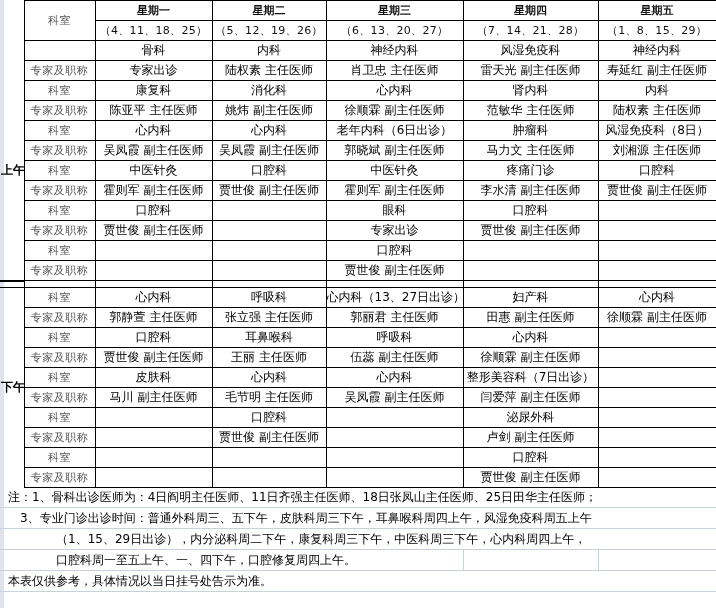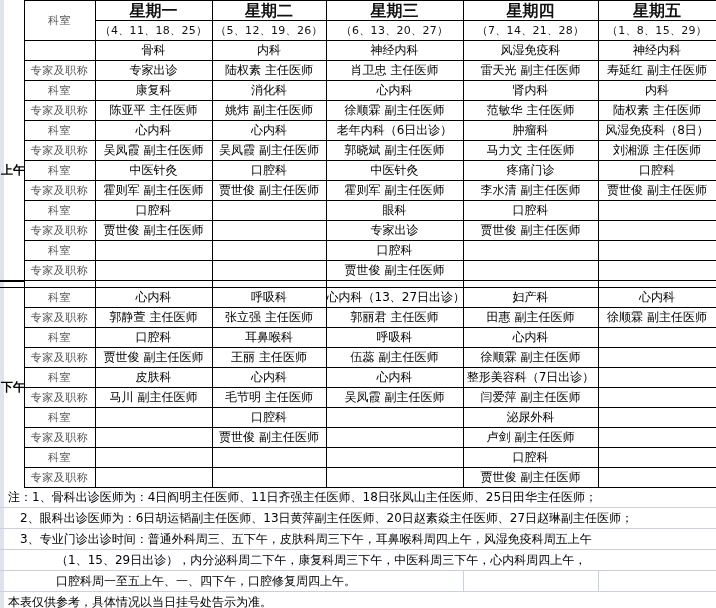--- a/index.html
+++ b/index.html
@@ -2,21 +2,21 @@
 <html><head>
 <meta charset="utf-8">
 <style>
   html, body { margin:0; padding:0; background:#ffffff; }
   body { width:716px; height:608px; overflow:hidden; font-family:"DejaVu Sans", sans-serif; font-size:12px; color:#000; position:relative; }
   .sheet { position:absolute; left:0; top:0; width:716px; height:576px; }
   .leftbar { position:absolute; left:0; top:0; width:4px; height:608px; background:#dfe3ec; }
   table.sched { position:absolute; left:0; top:0; border-collapse:collapse; table-layout:fixed; width:716px; }
   table.sched td { border:1px solid #000; padding:0; text-align:center; vertical-align:middle; height:19px; line-height:19px; white-space:nowrap; overflow:hidden; font-size:12px; }
   table.sched td.label { color:#555; font-size:11px; letter-spacing:0.5px; }
-  table.sched td.hdr { font-weight:bold; font-size:16px; color:#111; }
+  table.sched td.hdr { font-weight:bold; font-size:11px; color:#111; }
   table.sched td.date { font-size:11px; color:#111; letter-spacing:0.3px; }
   table.sched td.period { border:none; border-right:1px solid #000; font-weight:bold; font-size:12px; text-align:left; padding-left:1px;margin-left:25px; }
   table.sched td.corner { border-left:none; border-top:none; }
   table.sched tr.spacer td { height:5px; line-height:5px; border-left:1px solid #000; }
   table.sched tr.spacer td.sp-period { border-left:none; border-top:2px solid #000; border-bottom:1px solid #000; border-right:1px solid #000; }
   .notes { position:absolute; left:0; top:487px; width:716px; }
   .note-row { height:20px; line-height:20px; border-bottom:1px solid #c9d1de; font-size:12px; white-space:nowrap; overflow:hidden; position:relative; }
   .note-row .cellgrid { position:absolute; top:0; bottom:0; width:1px; background:#c9d1de; }
   .indent1 { padding-left:8px; }
   .indent2 { padding-left:20px; }
@@ -240,19 +240,18 @@
           <td></td>
           <td></td>
           <td>贾世俊  副主任医师</td>
           <td></td>
         </tr>
       </tbody>
   </table>
 
   <div class="notes">
     <div class="note-row indent1"><span>注：1、骨科出诊医师为：4日阎明主任医师、11日齐强主任医师、18日张凤山主任医师、25日田华主任医师；</span></div>
-    <div class="note-row indent2"><span>2、眼科出诊医师为：6日胡运韬副主任医师、13日黄萍副主任医师、20日赵素焱主任医师、27日赵琳副主任医师；</span></div>
     <div class="note-row indent2"><span>3、专业门诊出诊时间：普通外科周三、五下午，皮肤科周三下午，耳鼻喉科周四上午，风湿免疫科周五上午</span></div>
     <div class="note-row indent3"><span>（1、15、29日出诊），内分泌科周二下午，康复科周三下午，中医科周三下午，心内科周四上午，</span></div>
     <div class="note-row indent3"><span>口腔科周一至五上午、一、四下午，口腔修复周四上午。</span><div class="cellgrid" style="left:463px"></div><div class="cellgrid" style="left:598px"></div></div>
     <div class="note-row indent1"><span>本表仅供参考，具体情况以当日挂号处告示为准。</span></div>
   </div>
 </div>
 
 </body></html>

